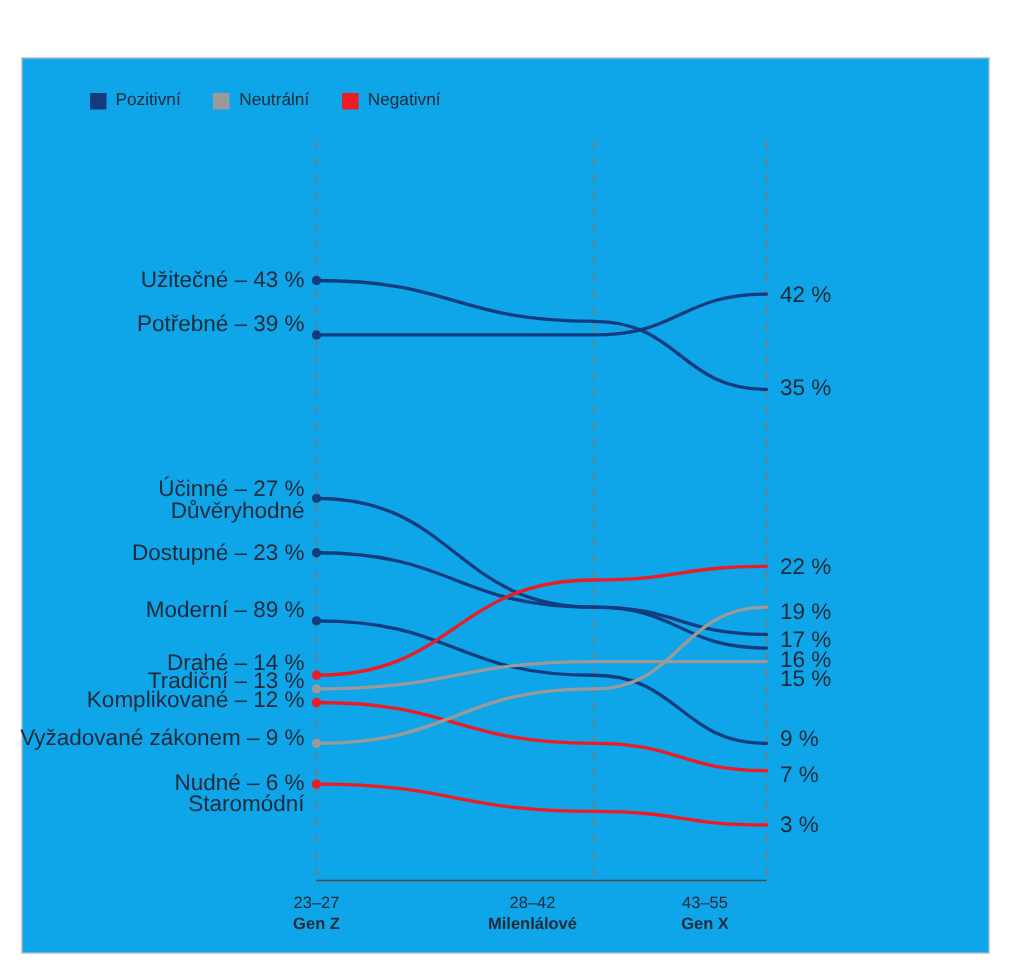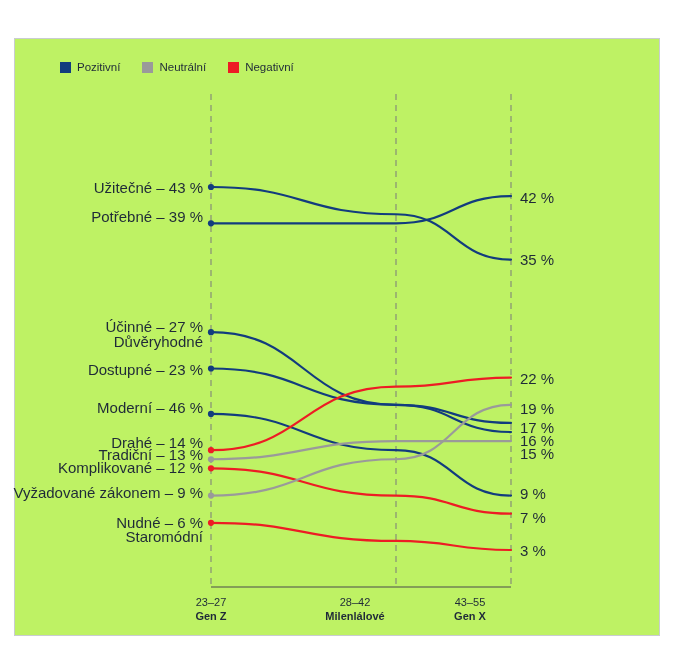--- a/index.html
+++ b/index.html
@@ -32,21 +32,21 @@
   .title .lead {
     color: #d8232a;
   }
   .panel {
     position: absolute;
     left: 14px;
     top: 38px;
     width: 646px;
     height: 598px;
     border: 1px solid #c9ccd1;
-    background: #bef264;
+    background: #0ea5e9;
     box-sizing: border-box;
   }
   .legend {
     position: absolute;
     left: 45px;
     top: 22px;
     display: flex;
     gap: 22px;
     align-items: center;
   }
@@ -155,21 +155,21 @@
             <circle cx="196" cy="456.54999999999995" r="3.1" fill="#9a9a9a"></circle>
             <circle cx="196" cy="483.775" r="3.1" fill="#ed1c24"></circle>
           </g>
       </svg>
 
       <div class="lbl right-align" style="left:188px; top:148px;">Užitečné – 43 %</div>
       <div class="lbl right-align" style="left:188px; top:177px;">Potřebné – 39 %</div>
       <div class="lbl right-align" style="left:188px; top:287px;">Účinné – 27 %</div>
       <div class="lbl right-align" style="left:188px; top:302px;">Důvěryhodné</div>
       <div class="lbl right-align" style="left:188px; top:330px;">Dostupné – 23 %</div>
-      <div class="lbl right-align" style="left:188px; top:368px;">Moderní – 46 %</div>
+      <div class="lbl right-align" style="left:188px; top:368px;">Moderní – 89 %</div>
       <div class="lbl right-align" style="left:188px; top:403px;">Drahé – 14 %</div>
       <div class="lbl right-align" style="left:188px; top:415px;">Tradiční – 13 %</div>
       <div class="lbl right-align" style="left:188px; top:428px;">Komplikované – 12 %</div>
       <div class="lbl right-align" style="left:188px; top:453px;">Vyžadované zákonem – 9 %</div>
       <div class="lbl right-align" style="left:188px; top:483px;text-align:right;">Nudné – 6 %</div>
       <div class="lbl right-align" style="left:188px; top:497px;">Staromódní</div>
 
       <div class="lbl left-align" style="left:505px; top:158px;">42 %</div>
       <div class="lbl left-align" style="left:505px; top:220px;">35 %</div>
       <div class="lbl left-align" style="left:505px; top:339px;">22 %</div>

